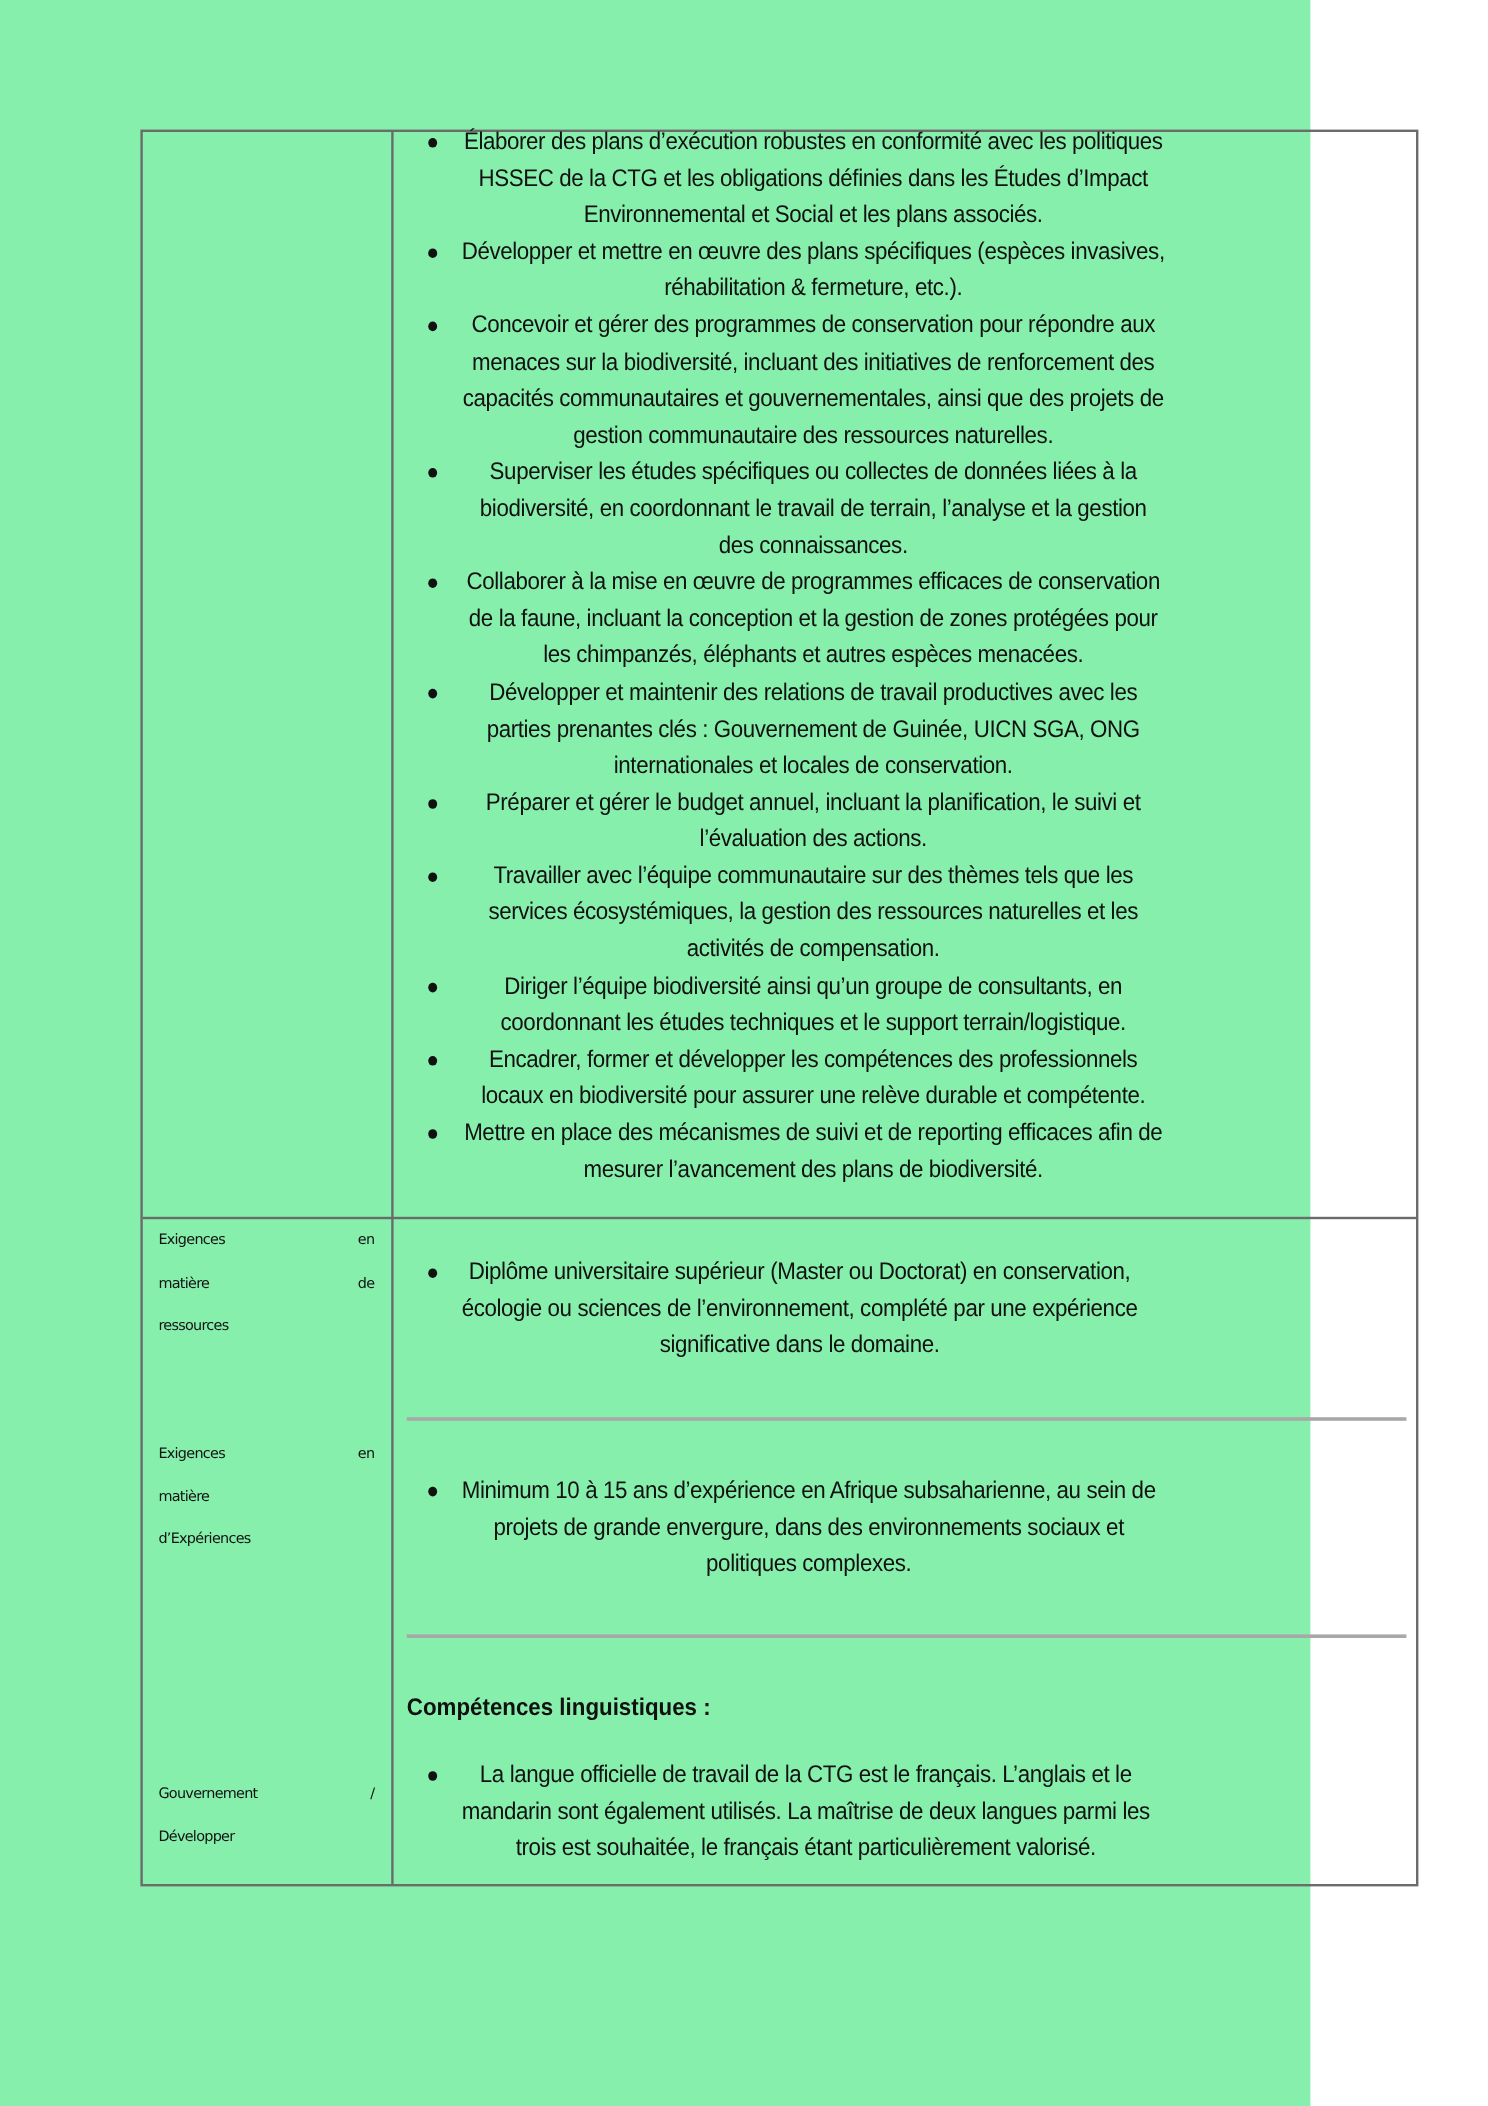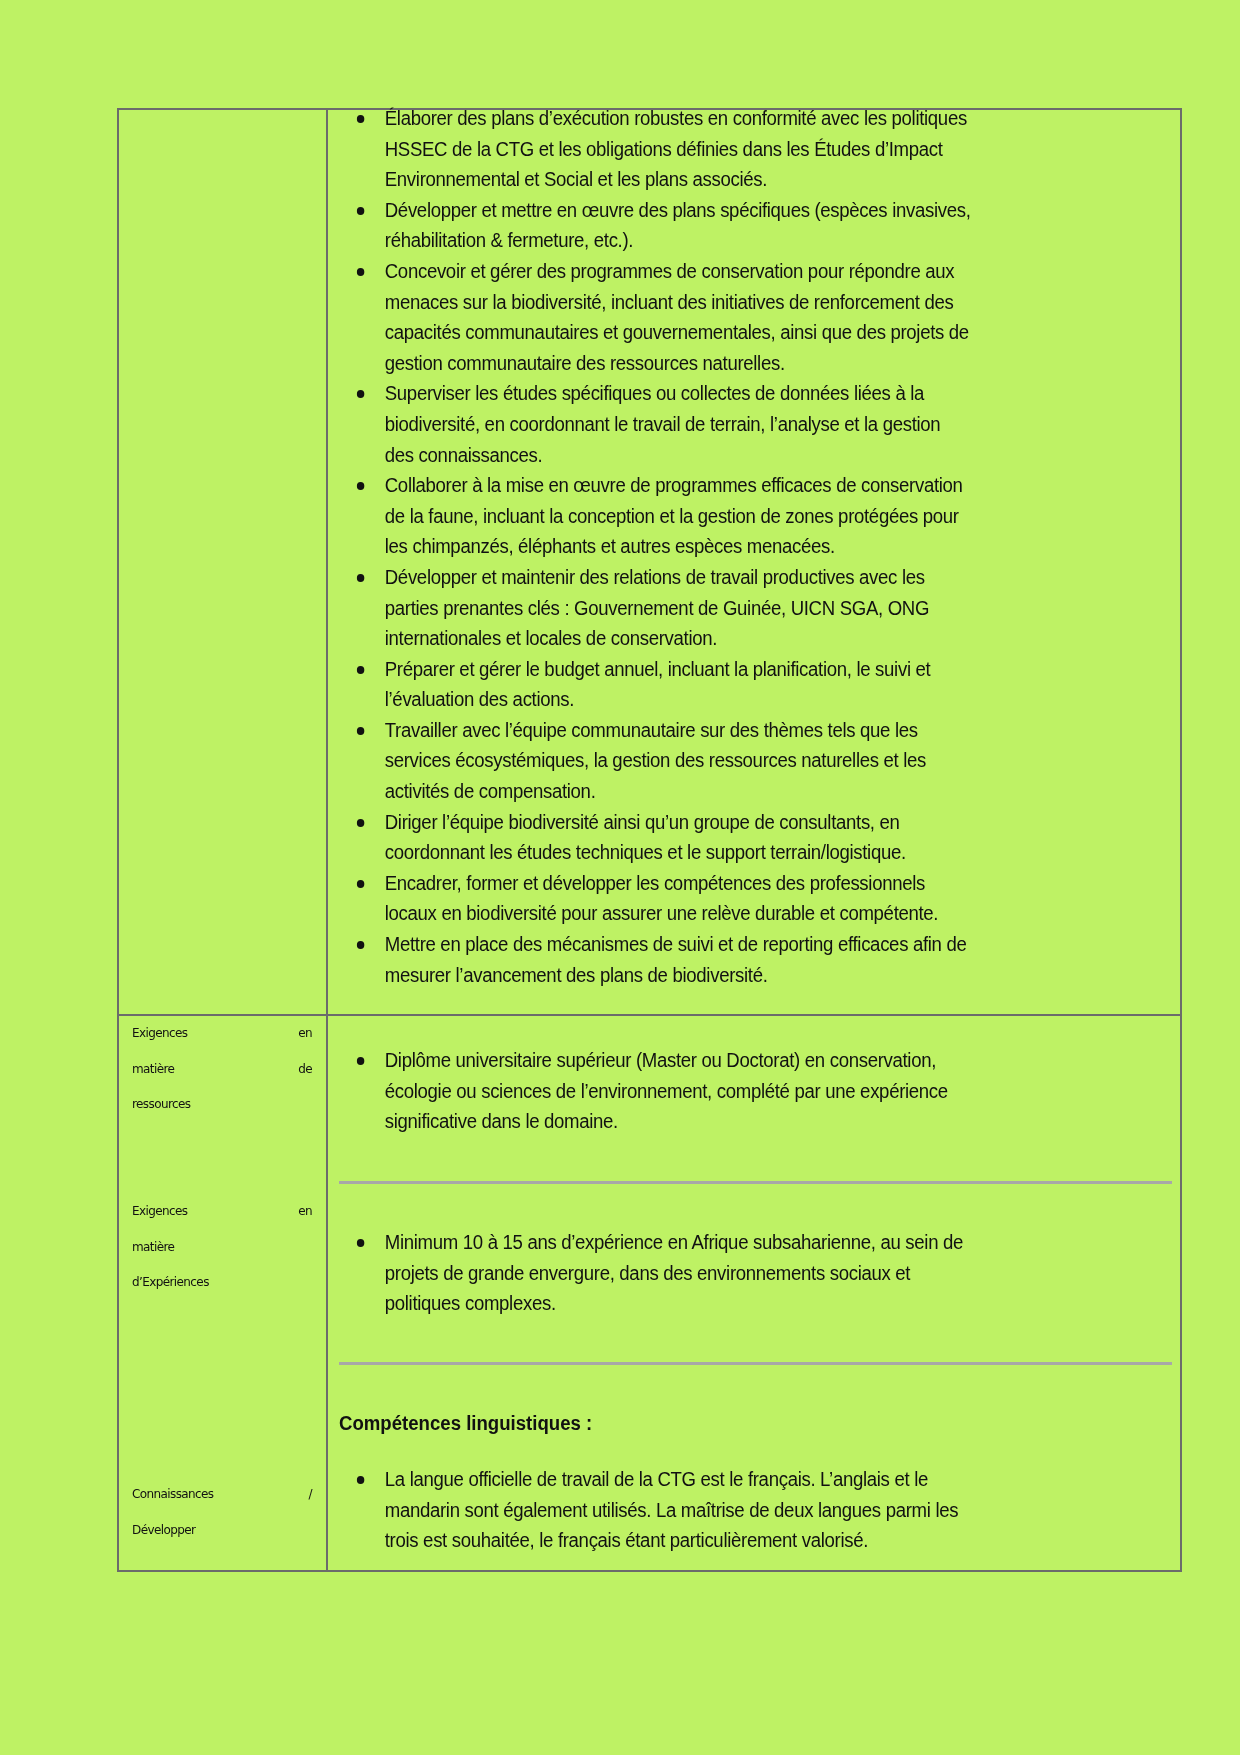--- a/index.html
+++ b/index.html
@@ -1,17 +1,17 @@
 <!DOCTYPE html>
 <html><head>
 <meta charset="utf-8">
 <style>
   html, body { margin: 0; padding: 0; background: #ffffff; }
   body { width: 1240px; height: 1755px; position: relative; overflow: hidden; }
-  .page { position: absolute; left: 0; top: 0; width: 1240px; height: 1755px; background: #bef264; }
+  .page { position: absolute; left: 0; top: 0; width: 1092px; height: 1755px; background: #86efac; text-align: center; }
   .table {
     position: absolute; left: 117px; top: 108px; width: 1065px; height: 1464px;
     border: 2px solid #6b6b6b; box-sizing: border-box;
   }
   .vdiv { position: absolute; left: 207px; top: 0; width: 2px; height: 100%; background: #6b6b6b; }
   .hdiv { position: absolute; left: 0; top: 904px; width: 100%; height: 2px; background: #6b6b6b; }
   .txt {
     font-family: "Liberation Sans", sans-serif; font-size: 20px; color: #111;
     letter-spacing: -0.35px; transform: scaleX(0.93); transform-origin: left top;
   }
@@ -79,21 +79,21 @@
           <span>matière</span>
           <span></span>
         </div>
         <div class="row">
           <span>d’Expériences</span>
           <span></span>
         </div>
       </div>
     <div class="lbl" id="lbl-competences" style="top:1367px;">
         <div class="row">
-          <span>Connaissances</span>
+          <span>Gouvernement</span>
           <span>/</span>
         </div>
         <div class="row">
           <span>Développer</span>
           <span></span>
         </div>
       </div>
 
     <ul class="bullets txt" id="formation-list" style="left:236px; top:935px;">
         <li><span>Diplôme universitaire supérieur (Master ou Doctorat) en conservation,</span><br><span>écologie ou sciences de l’environnement, complété par une expérience</span><br><span>significative dans le domaine.</span></li>

